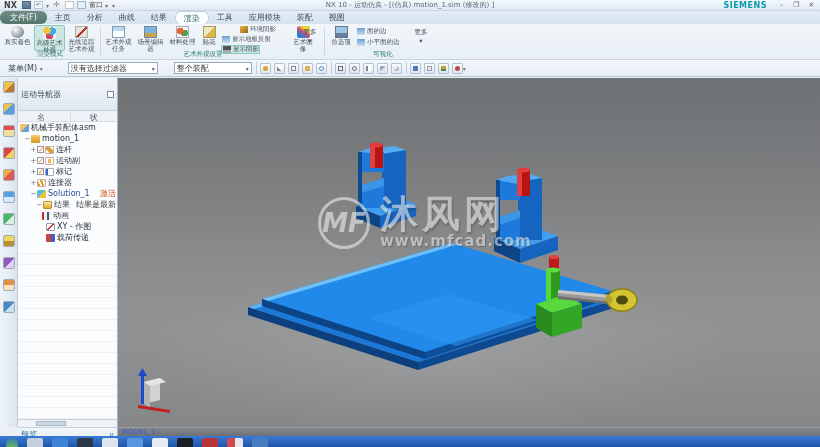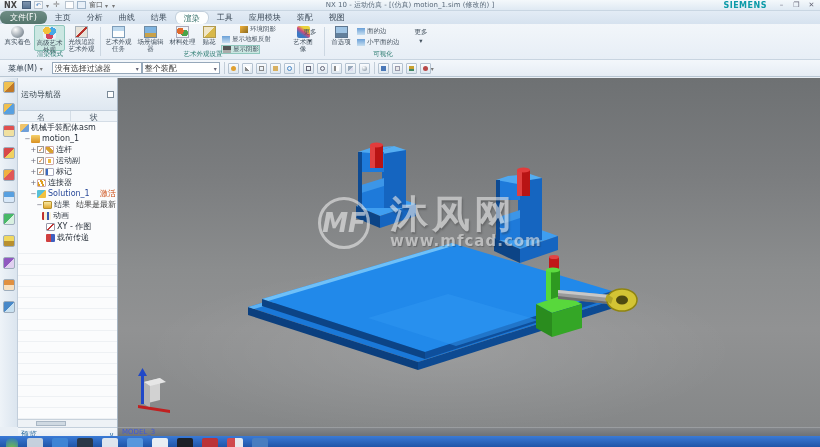--- a/index.html
+++ b/index.html
@@ -60,21 +60,21 @@
   .s3 { background:linear-gradient(180deg,#555 50%,#aaa 51%); }
   .smallrow .lbl { font-size:6.5px; color:#45525f; }
   .morebtn { position:absolute; width:22px; text-align:center; font-size:6.5px; color:#45525f; }
 
   
   #toolrow { left:0; top:60px; width:820px; height:17px;
     background:linear-gradient(180deg,#f3f7fb,#e6edf5); border-bottom:1px solid #b9c7d4;
     display:flex; align-items:center; }
   #menu-btn { margin-left:3px; padding:1px 5px; color:#3c4a58; }
   .combo { height:12px; background:#fff; border:1px solid #96a8ba; display:flex;
-    align-items:center; padding:0 2px; margin-left:0; color:#333; }
+    align-items:center; padding:0 2px; margin-left:16px; color:#333; }
   .combo .cv { flex:1; }
   .combo .ca { color:#667; font-size:6px; margin-left:3px; }
   .tbi { width:11px; height:11px; margin-left:3px; background:linear-gradient(180deg,#fafcfe,#dde6ee);
     border:1px solid #b4c2d0; border-radius:1px; position:relative; }
   .tbi i { position:absolute; inset:2px; }
   .tsep { width:1px; height:12px; background:#c2cdd8; margin-left:4px; }
 
   
   #resbar { left:0; top:78px; width:18px; height:349px; background:linear-gradient(90deg,#eef3f8,#dbe5ef);
     border-right:1px solid #c2cedb; display:flex; flex-direction:column; align-items:center; padding-top:3px; }
@@ -119,21 +119,21 @@
   
   #viewport { left:118px; top:78px; width:702px; height:349px; overflow:hidden;
     background:radial-gradient(ellipse 60% 35% at 46% 78%, rgba(255,255,255,.12), transparent 70%),
       linear-gradient(180deg,#6e7173 0%,#7b7d7f 28%,#8b8d8e 55%,#919293 72%,#858788 100%); }
   #scene { position:absolute; left:0; top:0; }
   #watermark { position:absolute; left:200px; top:118px; display:flex; align-items:center;
     opacity:.62; pointer-events:none; }
   #wm-logo { width:52px; height:52px; border:3px solid #e8e8e8; border-radius:50%;
     color:#ececec; font-size:26px; font-weight:bold; font-style:italic;
     display:flex; align-items:center; justify-content:center; }
-  #wm-text { margin-left:20px; }
+  #wm-text { margin-left:10px; }
   #wm-name { font-size:38px; font-weight:bold; color:#e4e4e4; letter-spacing:4px;
     text-shadow:1px 2px 2px rgba(40,40,40,.5); line-height:36px; }
   #wm-url { font-size:15px; font-weight:bold; color:#dedede; letter-spacing:1px;
     text-shadow:1px 1px 1px rgba(40,40,40,.5); }
 
   
   #statusbar { left:118px; top:427px; width:702px; height:9px; background:linear-gradient(180deg,#83868a,#6e7276);
     border-top:1px solid #9a9da0; color:#3f58d8; font-size:7px; line-height:9px; padding-left:4px; }
   #taskbar { left:0; top:436px; width:820px; height:11px;
     background:linear-gradient(180deg,#3a7ad6,#1f55a8); display:flex; align-items:flex-end; }

